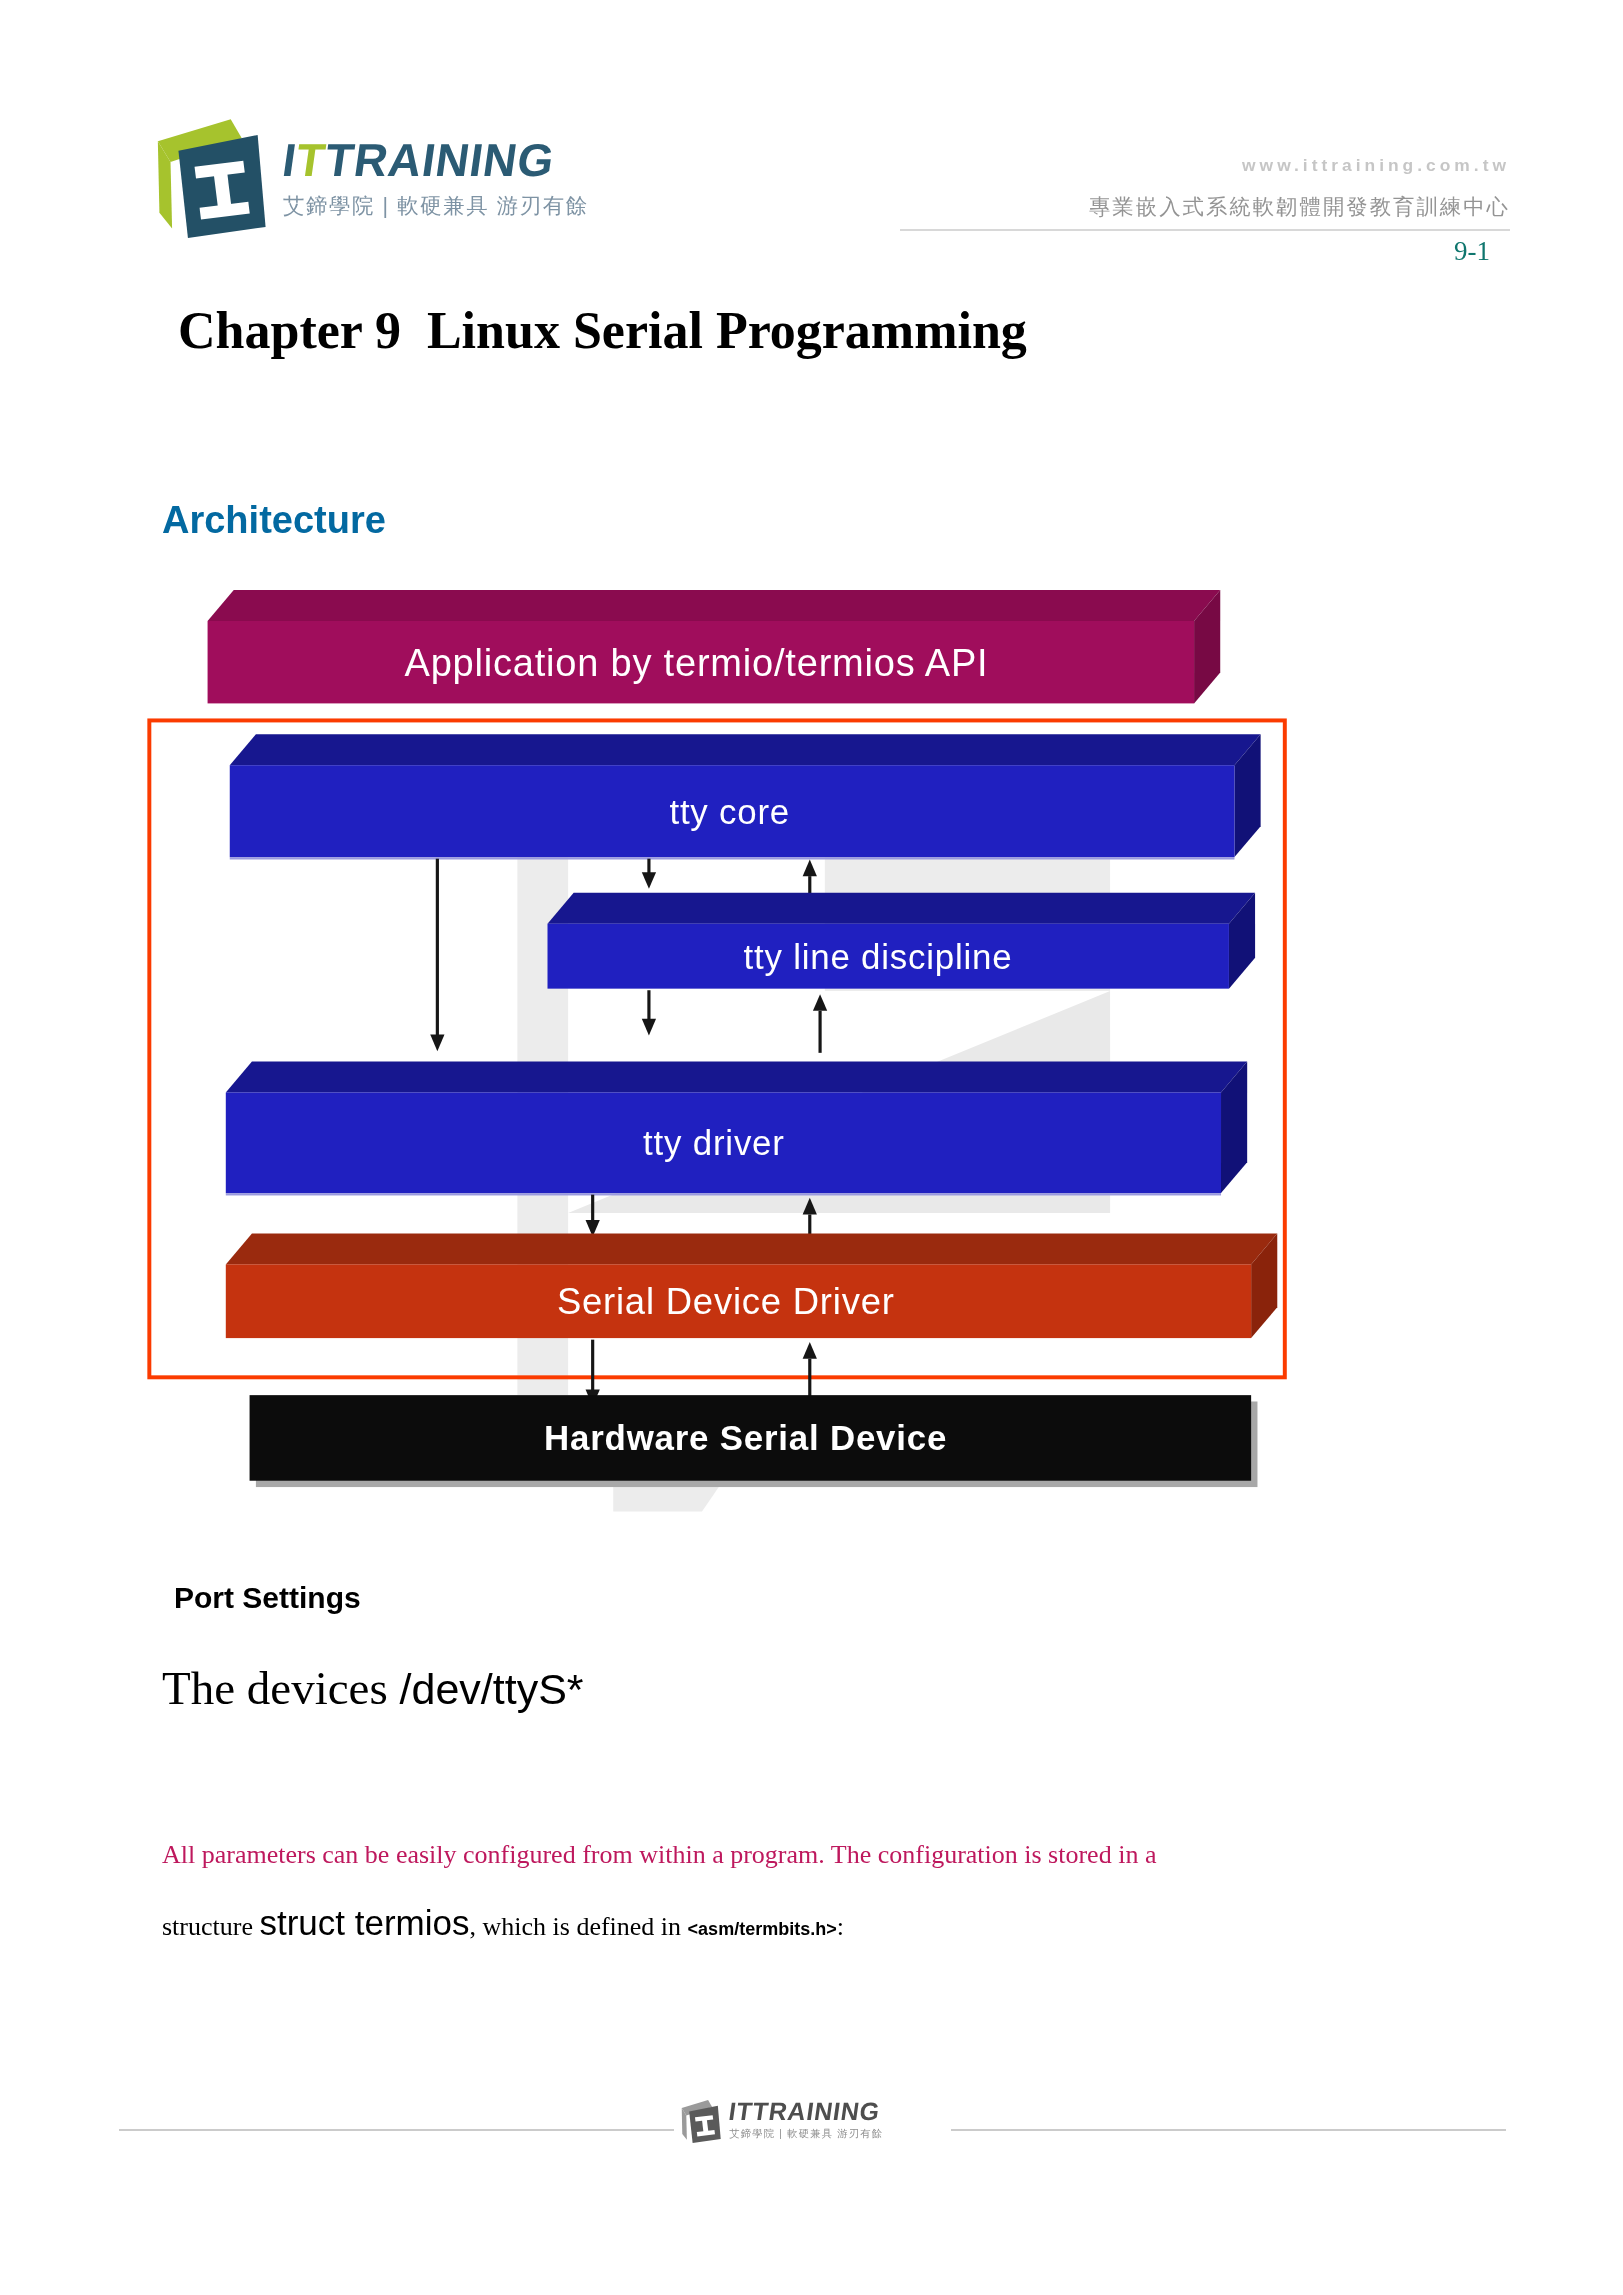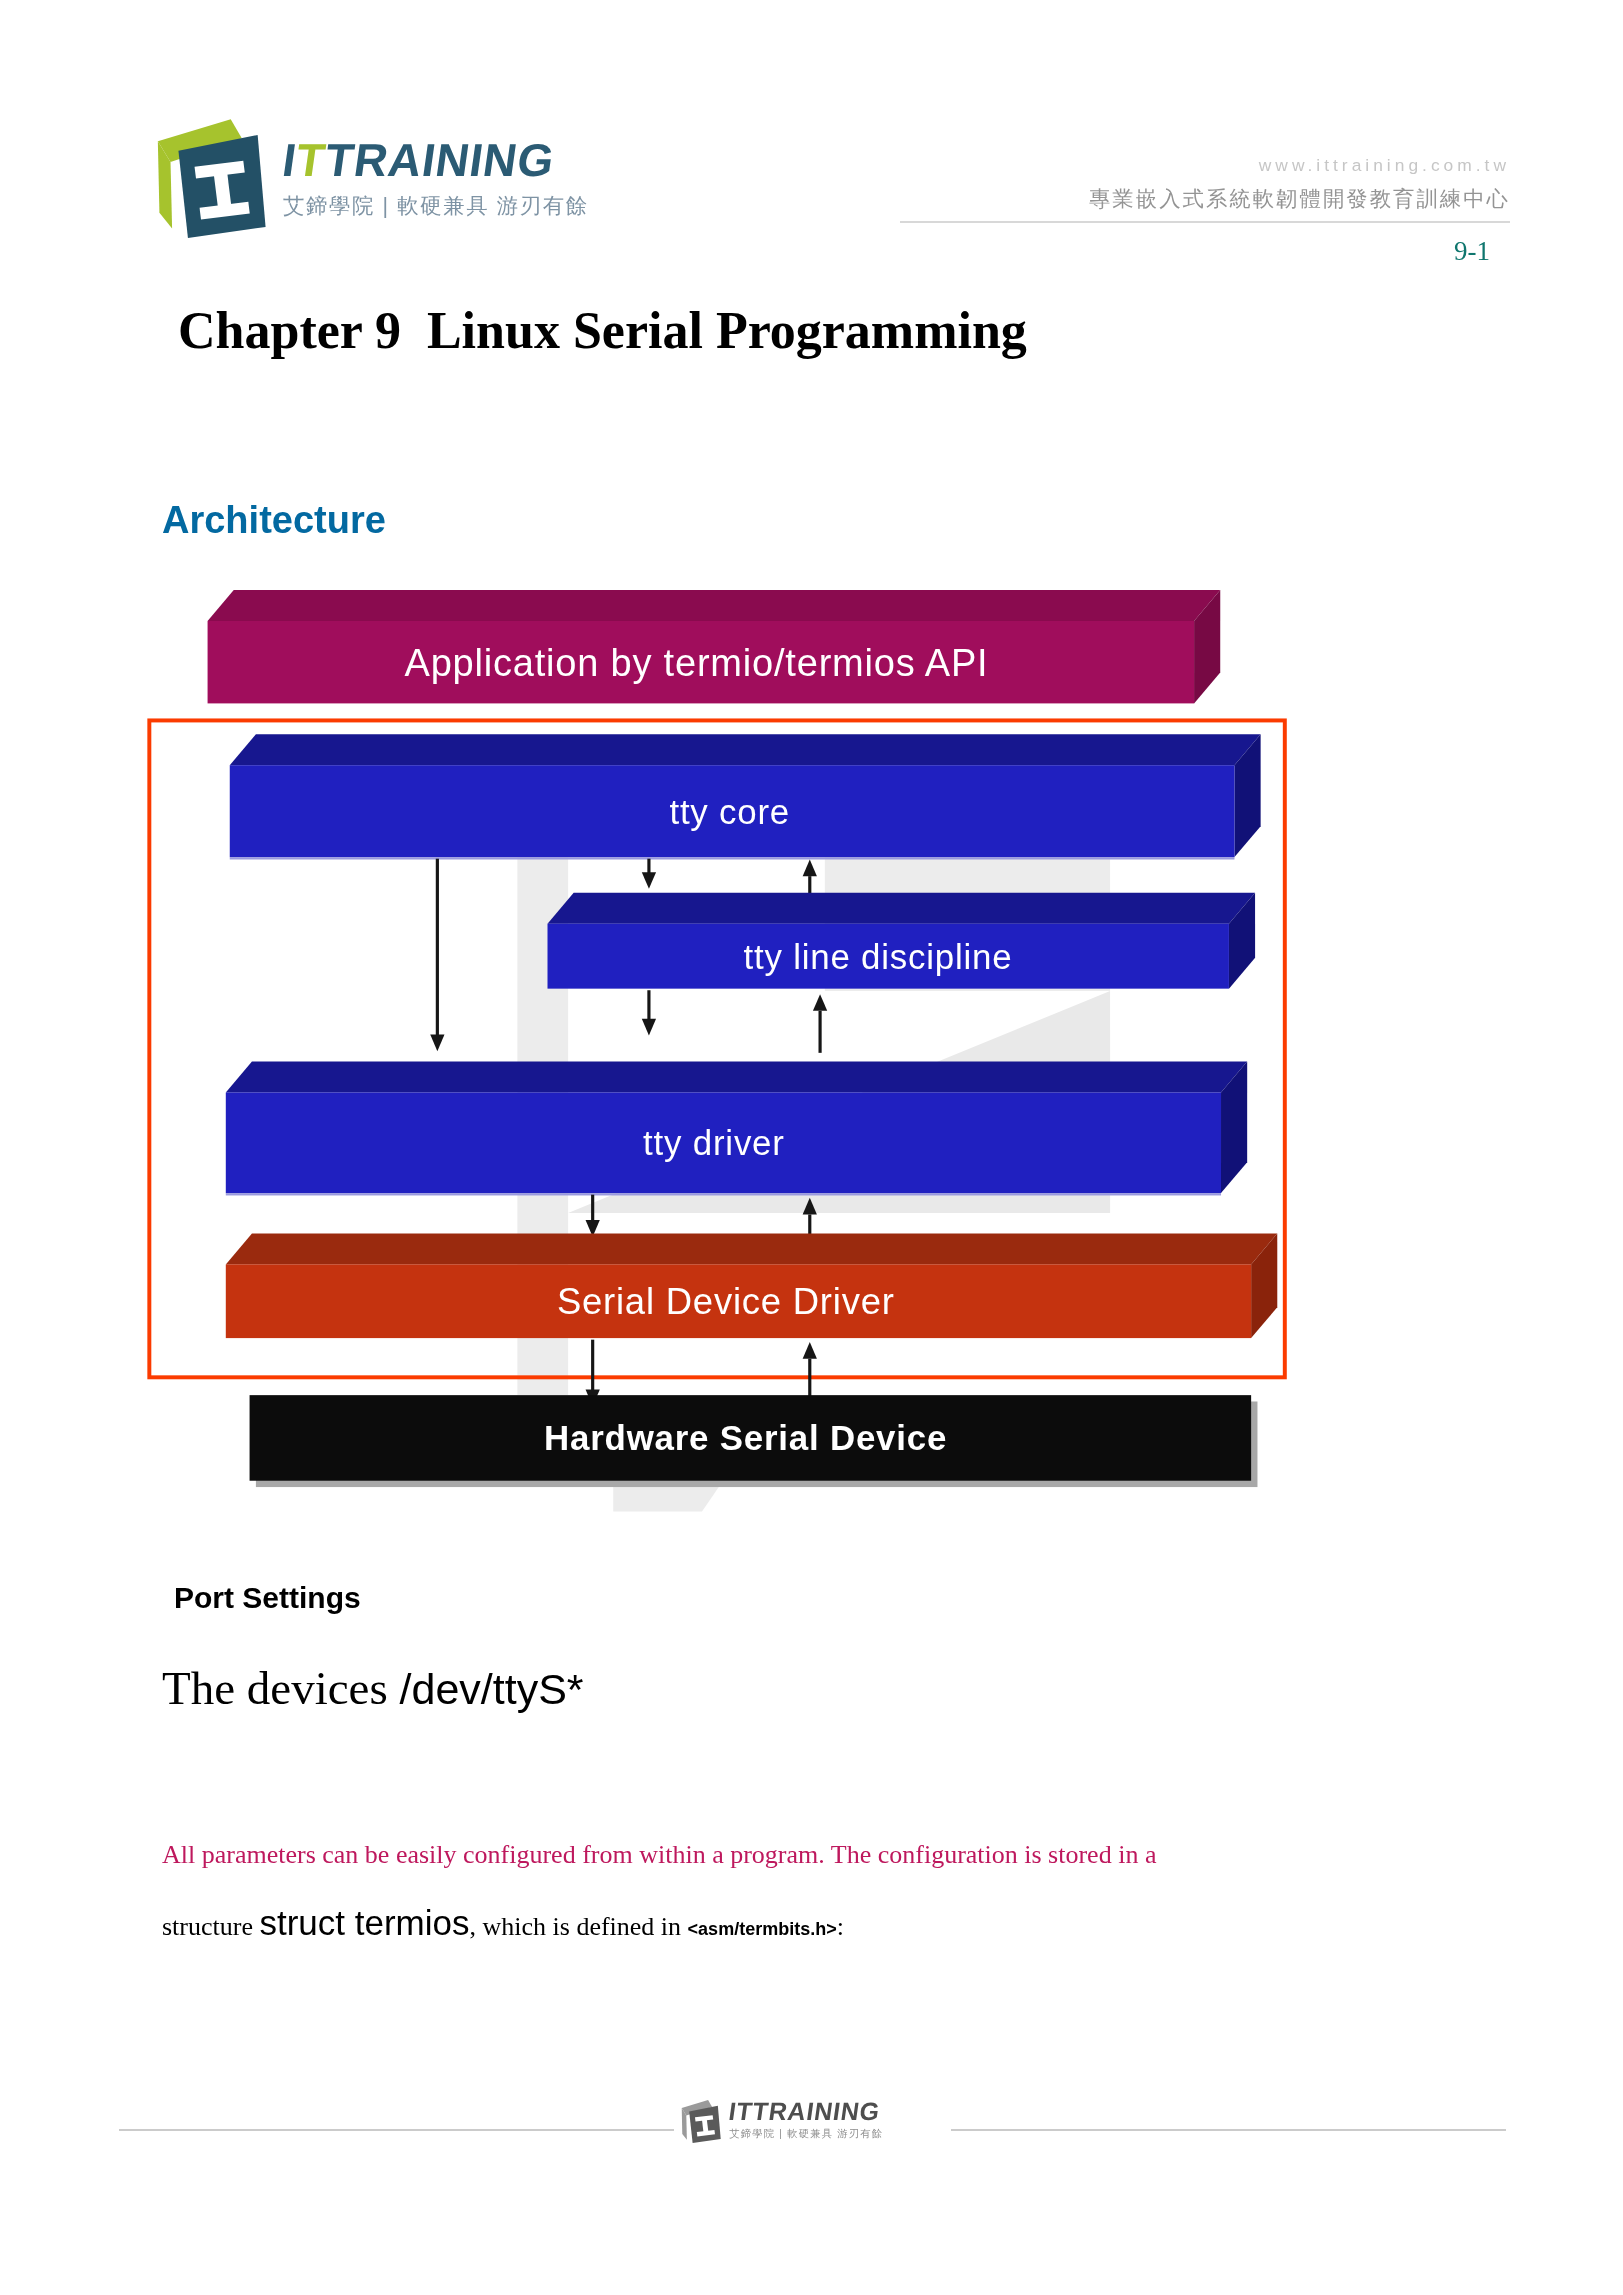--- a/index.html
+++ b/index.html
@@ -9,22 +9,22 @@
   
   .brand{position:absolute;left:153px;top:116px;display:flex;align-items:flex-start;}
   .brand-icon{width:119px;height:122px;}
   .brand-textcol{margin-left:11px;margin-top:20.6px;}
   .brand-word{font-size:46px;font-weight:800;letter-spacing:0.8px;
               transform:skewX(-8deg);line-height:1;}
   .bi,.br{color:#2B5B74;} .bt{color:#A6C32D;}
   .brand-tagline{margin-top:8px;font-size:21.4px;color:#7E93A4;letter-spacing:1.6px;}
 
   .header-right{position:absolute;right:113px;top:155px;width:650px;text-align:right;}
-  .website{font-size:17.4px;color:#C6C6C6;letter-spacing:4px;}
-  .subtitle{margin-top:8px;font-size:21.4px;color:#949494;letter-spacing:2px;}
+  .website{font-size:17.4px;color:#C6C6C6;letter-spacing:4px;font-weight:bold;}
+  .subtitle{margin-top:16px;font-size:21.4px;color:#949494;letter-spacing:2px;}
   .header-rule{margin-top:8px;margin-left:40px;height:1.6px;background:#D8D8D8;}
   .page-number{position:absolute;right:133px;top:236px;
                font-family:"Liberation Serif",serif;font-size:27px;color:#0f766e;}
 
   
   .chapter-title{position:absolute;left:162px;top:285px;margin:16px;white-space:pre;
                  font-family:"Liberation Serif",serif;font-weight:700;font-size:52px;color:#000;}
   .h-architecture{position:absolute;left:162px;top:499px;margin:0;
                   font-size:38px;font-weight:700;color:#0369a1;}
   .h-portsettings{position:absolute;left:162px;top:1569px;margin:12px;

